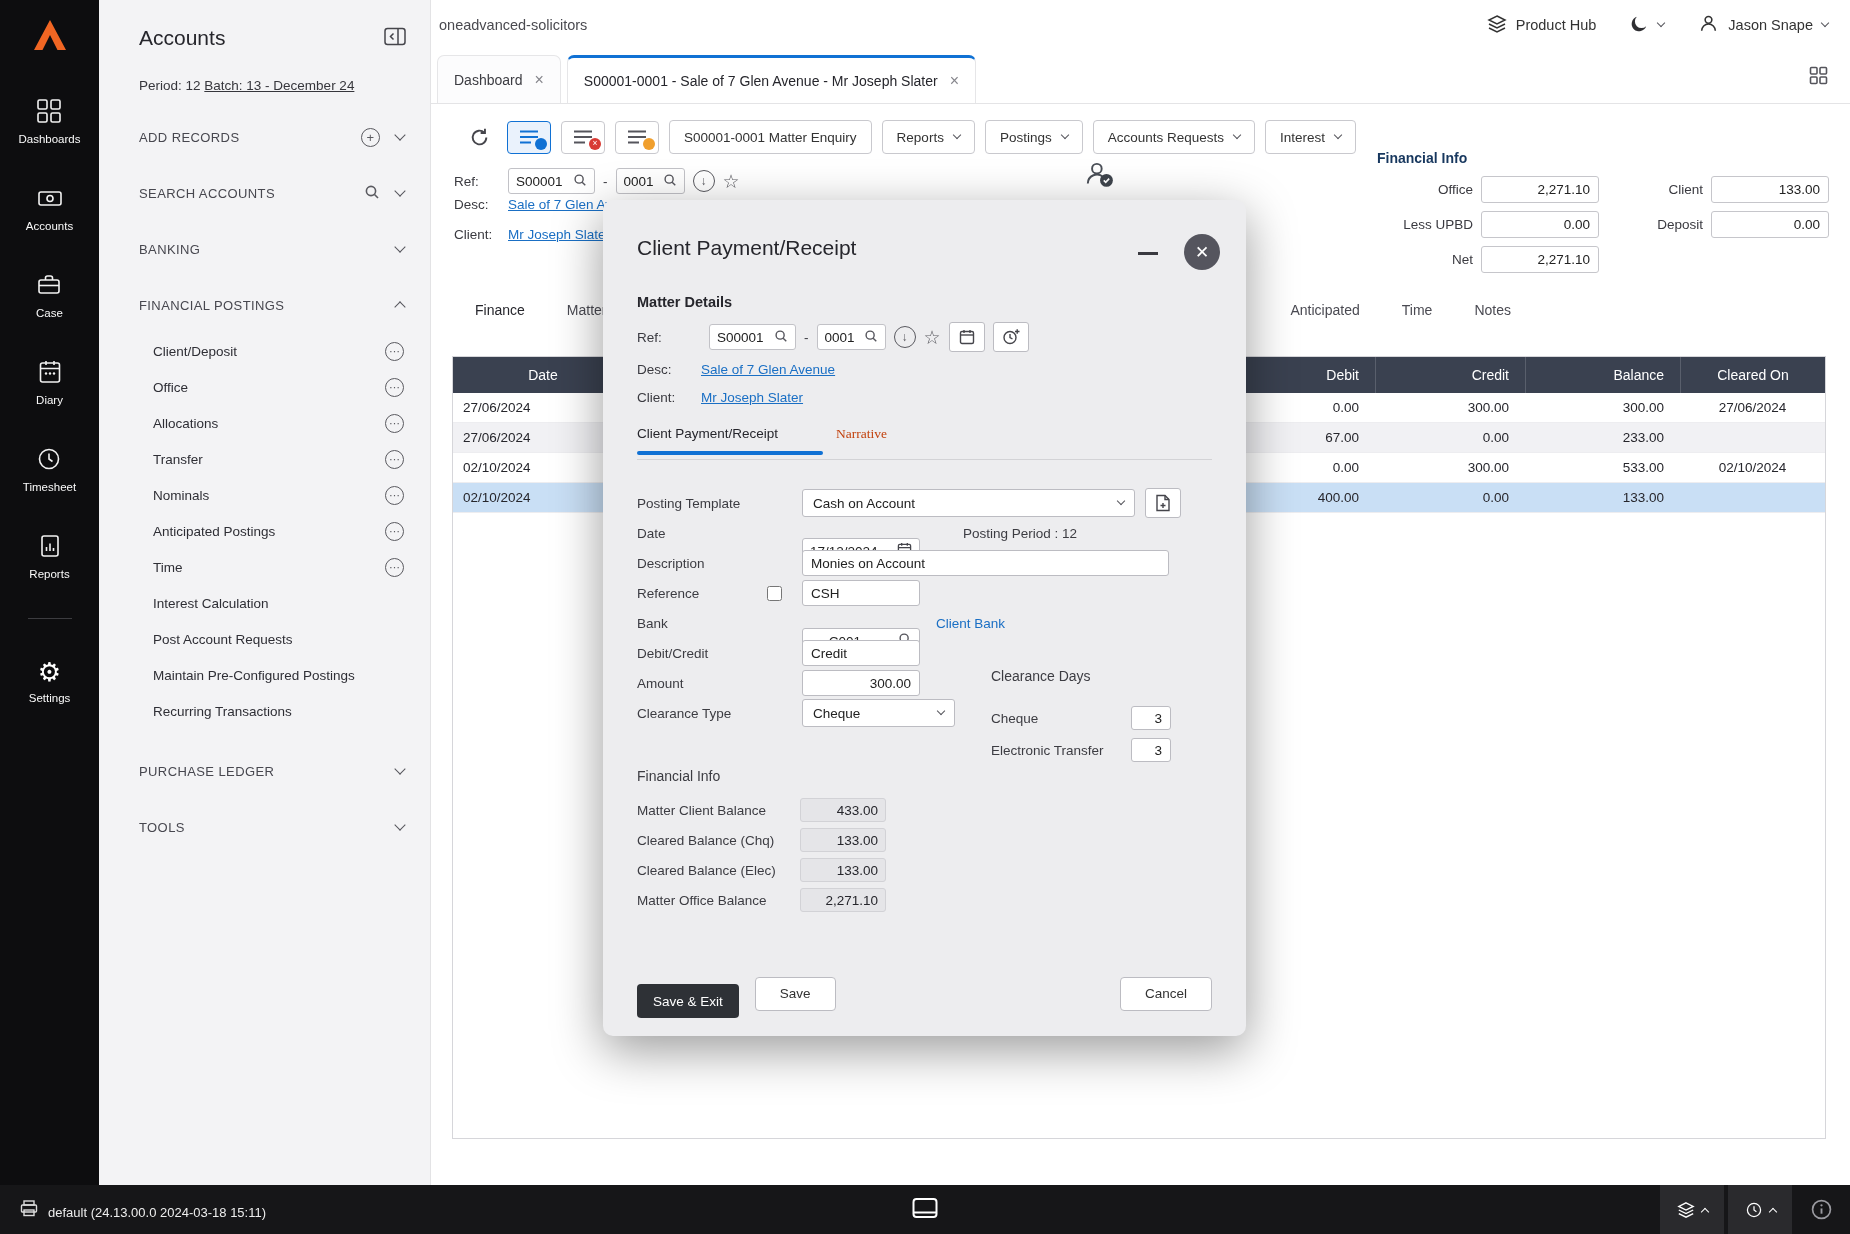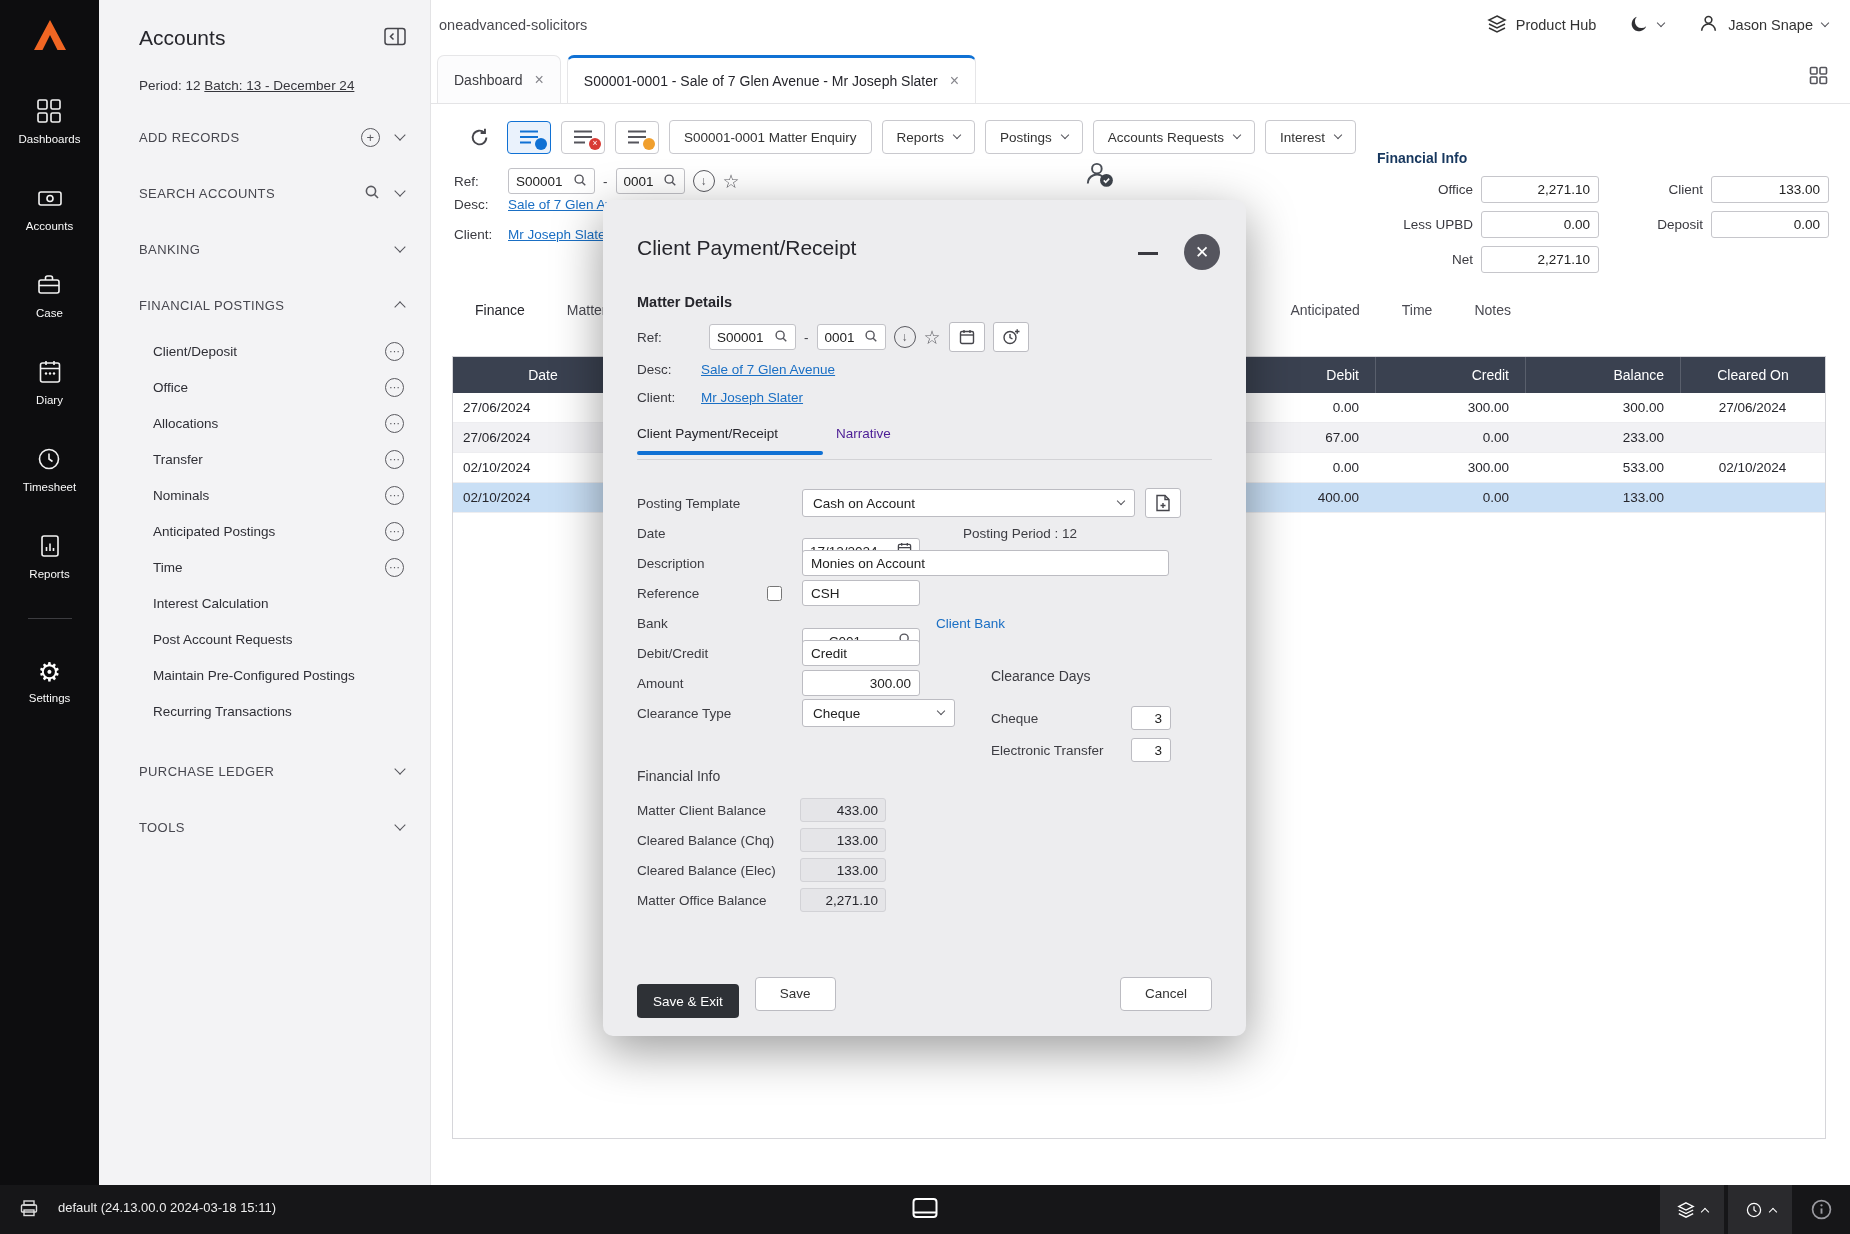--- a/index.html
+++ b/index.html
@@ -91,21 +91,21 @@
   .m-min { position:absolute; right:88px; top:52px; width:20px; height:3px; background:#3a3a40; cursor:pointer; }
   .m-close { position:absolute; right:26px; top:34px; width:36px; height:36px; border-radius:50%; background:#55555e; color:#fff; display:flex; align-items:center; justify-content:center; font-size:17px; cursor:pointer; }
   .m-sec { position:absolute; left:34px; top:94px; font-size:14.5px; font-weight:bold; color:#26262c; }
   .m-refrow { position:absolute; left:34px; top:122px; display:flex; align-items:center; gap:8px; font-size:13.5px; color:#3a3a40; }
   .m-lbl { width:64px; }
   .m-descrow { position:absolute; left:34px; top:162px; display:flex; align-items:center; font-size:13.5px; color:#3a3a40; }
   .m-clientrow { position:absolute; left:34px; top:190px; display:flex; align-items:center; font-size:13.5px; color:#3a3a40; }
   .m-iconbtn { width:36px; height:30px; border:1px solid #bcbcc2; border-radius:3px; background:#fff; display:flex; align-items:center; justify-content:center; cursor:pointer; }
   .m-tabs { position:absolute; left:34px; top:226px; display:flex; gap:58px; font-size:13.5px; }
   .m-tab-active { color:#26262c; cursor:pointer; }
-  .m-tab { color:#4c1d95; cursor:pointer; }
+  .m-tab { color:#c2410c; cursor:pointer;font-family:Liberation Serif, serif; }
   .m-underline { position:absolute; left:34px; top:251px; width:186px; height:4px; background:#1071D4; border-radius:2px; }
   .m-divider { position:absolute; left:34px; right:34px; top:259px; height:1px; background:#d3d3d6; }
   .m-form { position:absolute; left:34px; top:288px; right:34px; }
   .frow { display:flex; align-items:center; height:30px; }
   .flabel { width:165px; font-size:13.5px; color:#3c3c42; }
   .flabel-sm { width:130px; font-size:13.5px; color:#3c3c42; }
   .m-input { height:26px; border:1px solid #bcbcc2; border-radius:3px; background:#fff; font-size:13.5px; color:#222; padding:0 8px; font-family:inherit; }
   .m-iwrap { display:flex; align-items:center; justify-content:space-between; border:1px solid #bcbcc2; border-radius:3px; background:#fff; height:26px; padding:0 7px;margin-top:36px; }
   .w118 { width:118px; } .w367 { width:367px; } .right { text-align:right; }
   .m-select { display:flex; align-items:center; justify-content:space-between; height:28px; border:1px solid #bcbcc2; border-radius:3px; background:#fff; font-size:13.5px; color:#222; padding:0 10px; cursor:pointer; }
@@ -120,21 +120,21 @@
   .fi-row { display:flex; align-items:center; margin-bottom:6px; height:24px; }
   .fi-lbl { width:163px; font-size:13.5px; color:#3c3c42; }
   .fi-val { width:86px; height:24px; background:#e5e5e8; border:1px solid #d2d2d6; border-radius:3px; font-size:13.5px; color:#26262c; display:flex; align-items:center; justify-content:flex-end; padding:0 7px; }
   .m-actions { position:absolute; left:34px; right:34px; bottom:18px; display:flex; align-items:center; gap:16px; }
   .btn-dark { height:34px; padding:10px 16px; background:#2e3136; color:#fff; border:none; border-radius:4px; font-size:13.5px; cursor:pointer; font-family:inherit;margin-top:15px; }
   .btn-light { height:34px; padding:0 24px; background:#fff; color:#333; border:1px solid #bcbcc2; border-radius:4px; font-size:13.5px; cursor:pointer; font-family:inherit; }
   .btn-cancel { margin-left:auto; }
 
   
   .statusbar { position:absolute; left:0; bottom:0; width:1850px; height:49px; background:#161618; display:flex; align-items:center; color:#ededed; z-index:40; }
-  .st-left { display:flex; align-items:flex-start; gap:20px; padding-left:20px; font-size:13px; }
+  .st-left { display:flex; align-items:flex-end; gap:10px; padding-left:20px; font-size:13px; }
   .st-center { position:absolute; left:50%; top:50%; transform:translate(-50%,-50%); cursor:pointer; }
   .st-right { margin-left:auto; display:flex; align-items:center; height:100%; }
   .st-btn { width:64px; height:100%; background:#2a2a2d; display:flex; align-items:center; justify-content:center; gap:7px; cursor:pointer; margin-left:4px; }
   .st-info { width:58px; display:flex; align-items:center; justify-content:center; cursor:pointer; }
 </style>
 </head>
 <body>
 
 <div class="rail">
   <div class="logo">

